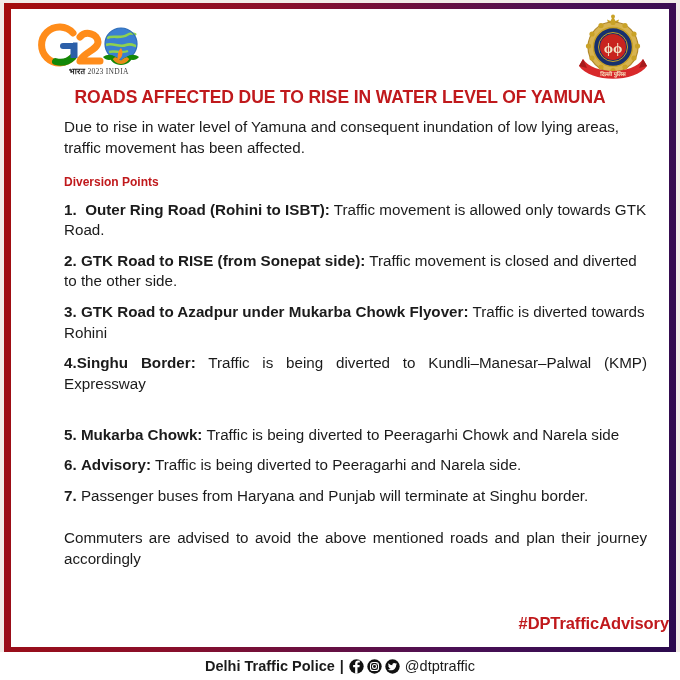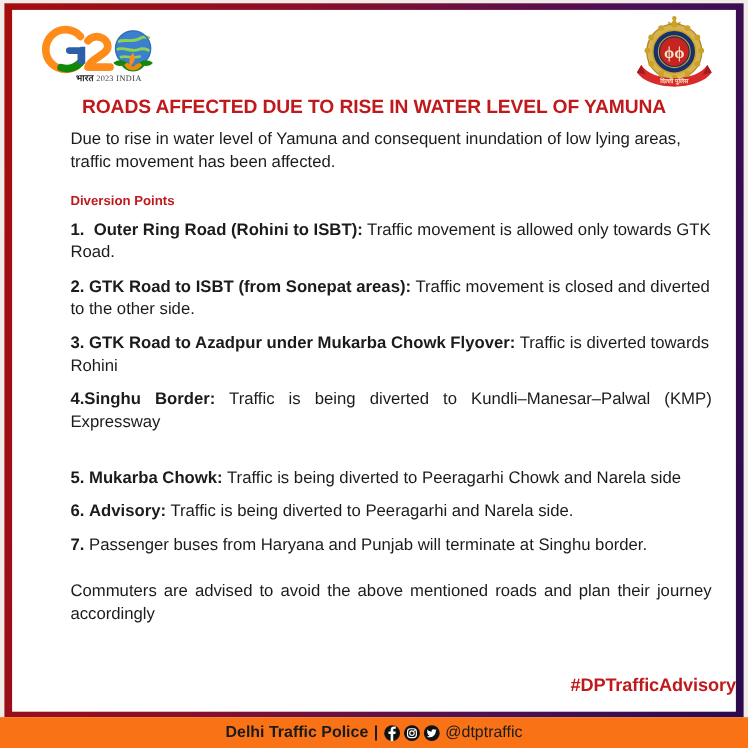--- a/index.html
+++ b/index.html
@@ -147,21 +147,21 @@
     letter-spacing: -0.1px;
   }
 
   
   #footer-strip {
     position: absolute;
     left: 0;
     top: 652px;
     width: 680px;
     height: 28px;
-    background: #f97316;
+    background: #ffffff;
     display: flex;
     align-items: center;
     justify-content: center;
   }
   #footer-inner {
     display: flex;
     align-items: center;
     gap: 5px;
     font-size: 14.5px;
     color: #1b1b1b;
@@ -257,21 +257,21 @@
       <div class="section-head">Diversion Points</div>
 
       <p class="point">
         <span class="num">1.</span>&nbsp;
         <span class="lbl">Outer Ring Road (Rohini to ISBT):</span>
         <span>Traffic movement is allowed only towards GTK Road.</span>
       </p>
 
       <p class="point">
         <span class="num">2.</span>
-        <span class="lbl">GTK Road to ISBT (from Sonepat areas):</span>
+        <span class="lbl">GTK Road to RISE (from Sonepat side):</span>
         <span>Traffic movement is closed and diverted to the other side.</span>
       </p>
 
       <p class="point">
         <span class="num">3.</span>
         <span class="lbl">GTK Road to Azadpur under Mukarba Chowk Flyover:</span>
         <span>Traffic is diverted towards Rohini</span>
       </p>
 
       <p class="point justify">

